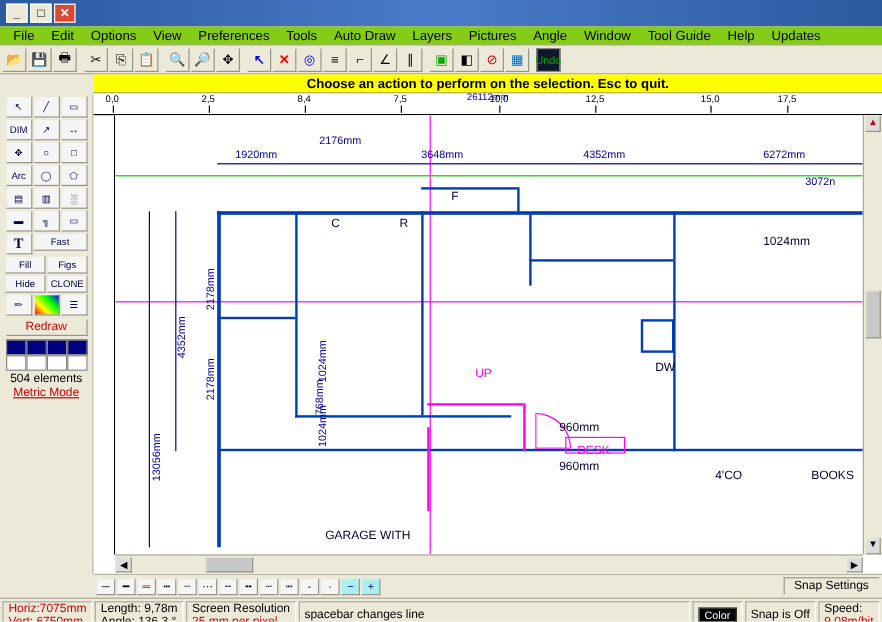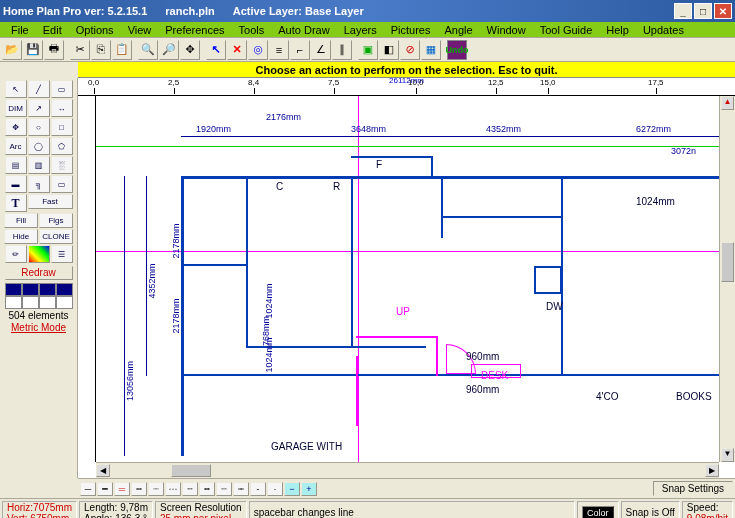--- a/index.html
+++ b/index.html
@@ -15,21 +15,21 @@
 .menubar { height: 16px; background: #84cc16; display: flex; align-items: center; padding: 0 4px; border-bottom: 1px solid #aca899; }
 .menubar span { padding: 2px 7px; cursor: pointer; font-size: 11px; }
 
 
 .toprow { height: 24px; display: flex; background: #ece9d8; border-bottom: 1px solid #aca899; }
 .coords { width: 78px; display: flex; flex-direction: column; font-size: 9px; padding: 0 2px; }
 .coords div { height: 12px; border: 1px inset #fff; background: #fff; padding: 0 2px; line-height: 10px; }
 .toolbar { flex: 1; display: flex; align-items: center; gap: 1px; padding: 1px 2px; }
 .tbtn { width: 20px; height: 20px; border: 1px outset #ece9d8; background: #ece9d8; display: flex; align-items: center; justify-content: center; cursor: pointer; font-size: 11px; }
 .tbtn.sep { width: 4px; border: none; background: transparent; }
-.undo-btn { font-size: 9px; font-weight: bold; color: #0a0; border: 1px solid #888; padding: 1px 3px; background: #701a75; }
+.undo-btn { font-size: 9px; font-weight: normal; color: #0a0; border: 1px solid #888; padding: 1px 3px; background: #0f172a; }
 
 
 .action-bar { height: 16px; background: #ffff00; color: #000; text-align: center; font-size: 11px; font-weight: bold; line-height: 16px; border-bottom: 1px solid #888; margin-left: 78px; }
 
 
 .main { display: flex; height: 400px; }
 
 
 .palette { width: 78px; background: #ece9d8; border-right: 1px solid #aca899; display: flex; flex-direction: column; align-items: center; padding: 2px 1px; }
 .prow { display: flex; gap: 1px; margin-bottom: 1px; }
@@ -82,25 +82,20 @@
 .magenta-line { position: absolute; background: #f0f; }
 .green-line { position: absolute; background: #0c0; }
 .room-label { position: absolute; font-size: 10px; color: #003; }
 .dim-line { position: absolute; border-top: 1px solid #009; }
 .dim-line.v { border-top: none; border-left: 1px solid #009; }
 </style>
 </head>
 <body>
 
 <div class="titlebar">
-  <div class="title">
-    <span>Home Plan Pro ver: 5.2.15.1</span>
-    <span>ranch.pln</span>
-    <span>Active Layer: Base Layer</span>
-  </div>
   <div class="wbtn">_</div>
   <div class="wbtn">□</div>
   <div class="wbtn close">✕</div>
 </div>
 
 <div class="menubar">
   <span>File</span>
   <span>Edit</span>
   <span>Options</span>
   <span>View</span>
@@ -220,21 +215,21 @@
 
   <div class="canvas-wrap">
     <div class="hruler">
       <span class="toplabel">26112mm</span>
       <span class="tick" style="left:10px">0,0</span>
       <span class="tick" style="left:90px">2,5</span>
       <span class="tick" style="left:170px">8,4</span>
       <span class="tick" style="left:250px">7,5</span>
       <span class="tick" style="left:330px">10,0</span>
       <span class="tick" style="left:410px">12,5</span>
-      <span class="tick" style="left:462px">15,0</span>
+      <span class="tick" style="left:506px">15,0</span>
       <span class="tick" style="left:570px">17,5</span>
     </div>
     <div class="canvas-inner">
       <div class="vruler"></div>
       <div class="drawing">
 
         <div class="magenta-line" style="left:0;top:155px;width:100%;height:1px"></div>
         <div class="magenta-line" style="left:262px;top:0;width:1px;height:100%"></div>
         <div class="green-line" style="left:0;top:50px;width:100%;height:1px"></div>
 

